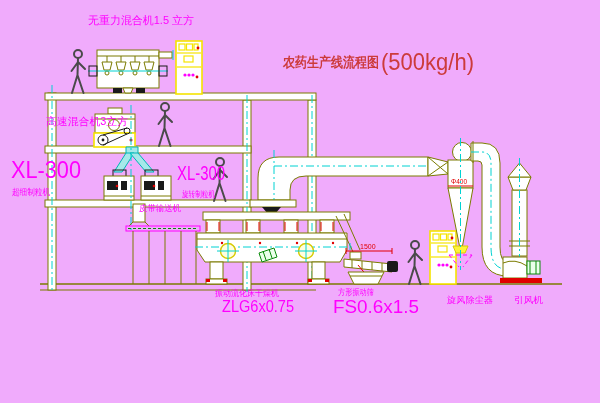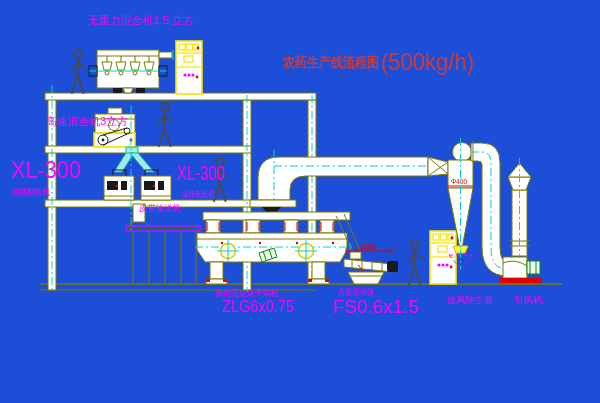--- a/index.html
+++ b/index.html
@@ -1,16 +1,16 @@
 <!DOCTYPE html>
 <html><head>
 <meta charset="utf-8">
 <style>
   html,body{margin:0;padding:0;background:#ffffff;}
-  .canvas{position:relative;width:600px;height:403px;background:#1d4ed8;overflow:hidden;
+  .canvas{position:relative;width:600px;height:403px;background:#f0abfc;overflow:hidden;
           font-family:"Liberation Sans",sans-serif;}
   svg{display:block;}
   
   .ol  {stroke:#7b7b00;fill:none;stroke-width:1;}
   .olf {stroke:#7b7b00;fill:#ffffff;stroke-width:1;}
   .olt {stroke:#7b7b00;fill:none;stroke-width:1.6;}
   .cy  {stroke:#00d2d2;fill:none;stroke-width:1;}
   .cyd {stroke:#00d2d2;fill:none;stroke-width:1;stroke-dasharray:8 3 2 3;}
   .cyf {stroke:#00b5b5;fill:#a5e9e9;stroke-width:1;}
   .yl  {stroke:#f5e400;fill:#ffffff;stroke-width:1.6;}

